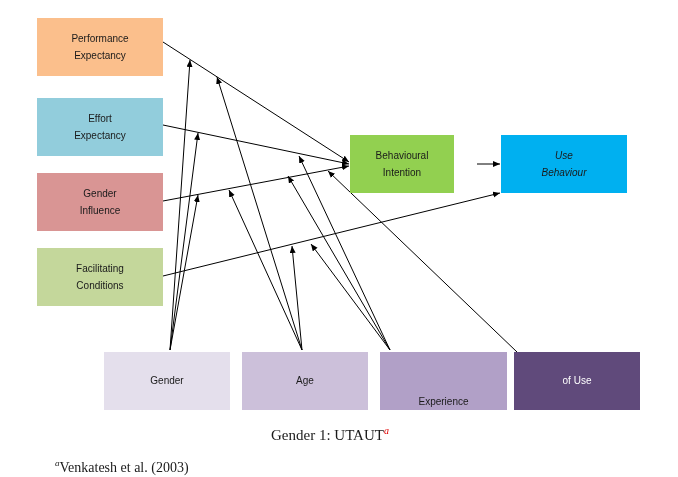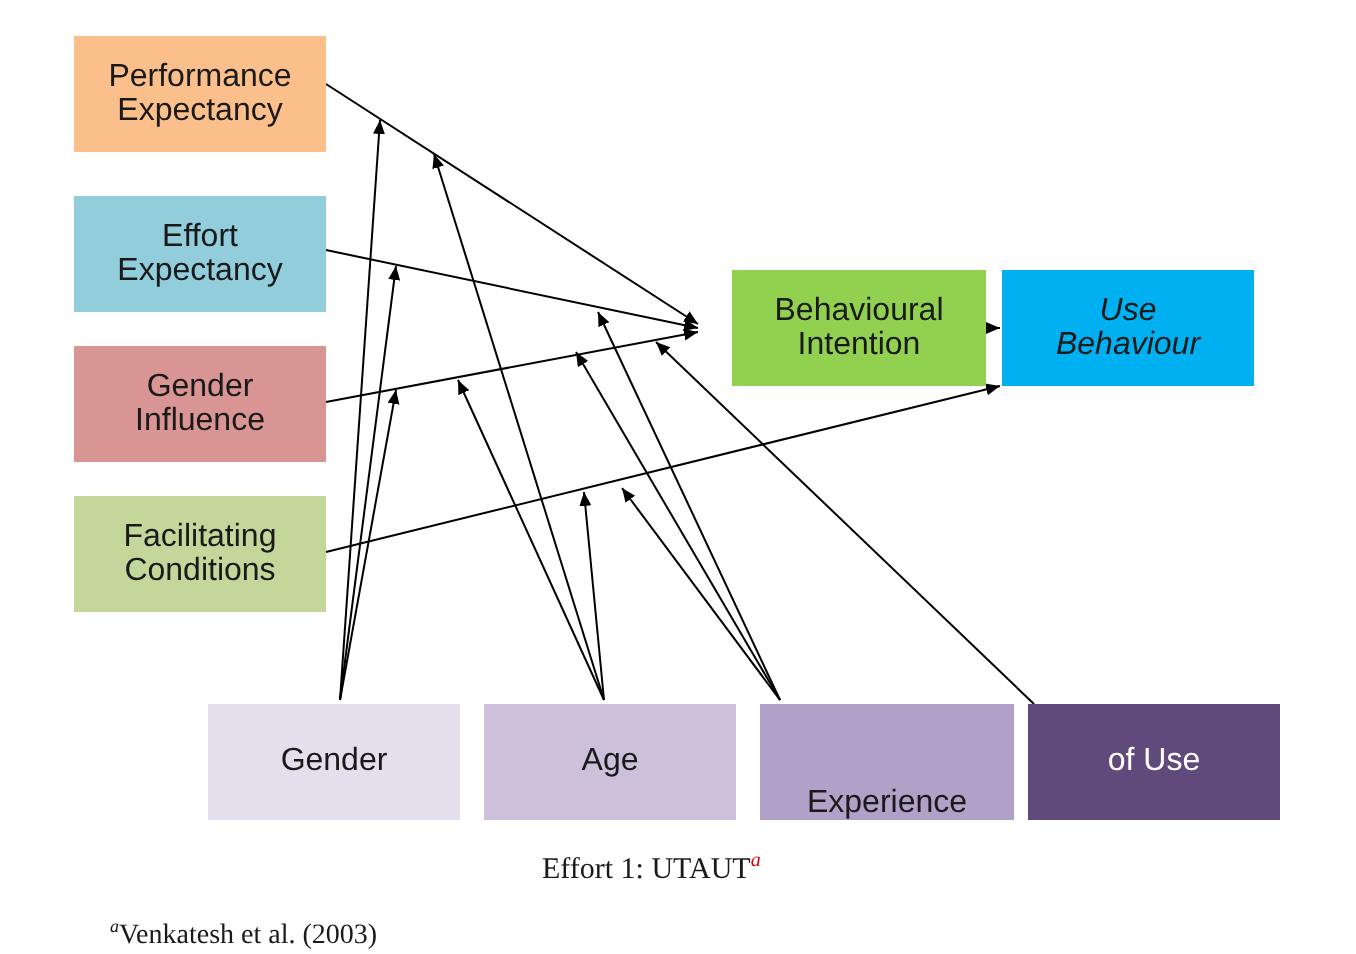--- a/index.html
+++ b/index.html
@@ -1,17 +1,17 @@
 <!DOCTYPE html>
 <html><head>
 <meta charset="utf-8">
 <style>
   html, body { margin:0; padding:0; background:#ffffff; }
   body { width:678px; height:477px; position:relative; overflow:hidden; font-family:"Liberation Sans", sans-serif; }
-  .box { position:absolute; display:flex; flex-direction:column; align-items:center; justify-content:center; text-align:center; font-size:16px; line-height:17px; color:#1a1a1a; box-sizing:border-box; }
+  .box { position:absolute; display:flex; flex-direction:column; align-items:center; justify-content:center; text-align:center; font-size:10px; line-height:17px; color:#1a1a1a; box-sizing:border-box; }
   .box.top { justify-content:flex-start; padding-top:20px; }
   .box span { display:block; }
   svg#arrows { position:absolute; left:0; top:0; }
   .caption { position:absolute; font-family:"Liberation Serif", serif; font-size:15px; color:#1a1a1a; }
   .caption sup { color:#e00000; font-style:italic; font-size:10px; }
   .footnote { position:absolute; font-family:"Liberation Serif", serif; font-size:14px; color:#1a1a1a; }
   .footnote sup { font-style:italic; font-size:9px; }
 </style>
 </head>
 <body>
@@ -53,21 +53,21 @@
   <span>Expectancy</span>
 </div>
 <div class="box" style="left:37px;top:173px;width:126px;height:58px;background:#d99594;">
   <span>Gender</span>
   <span>Influence</span>
 </div>
 <div class="box" style="left:37px;top:248px;width:126px;height:58px;background:#c4d79b;">
   <span>Facilitating</span>
   <span>Conditions</span>
 </div>
-<div class="box" style="left:366px;top:135px;width:127px;height:58px;background:#92d050;">
+<div class="box" style="left:350px;top:135px;width:104px;height:58px;background:#92d050;">
   <span>Behavioural</span>
   <span>Intention</span>
 </div>
 <div class="box" style="left:501px;top:135px;width:126px;height:58px;background:#00b0f0;font-style:italic;">
   <span>Use</span>
   <span>Behaviour</span>
 </div>
 
 <div class="box top" style="left:104px;top:352px;width:126px;height:58px;background:#e4dfec;">
   <span>Gender</span>
@@ -76,19 +76,19 @@
   <span>Age</span>
 </div>
 <div class="box top" style="left:380px;top:352px;width:127px;height:58px;background:#b1a0c7;justify-content:flex-end;">
   <span>Experience</span>
 </div>
 <div class="box top" style="left:514px;top:352px;width:126px;height:58px;background:#604a7b;color:#ffffff;">
   <span>of Use</span>
 </div>
 
 <div class="caption" style="left:271px;top:425px;">
-  <span>Effort 1:</span>
+  <span>Gender 1:</span>
   <span>UTAUT</span><sup>a</sup>
 </div>
 
 <div class="footnote" style="left:55px;top:458px;">
   <sup>a</sup><span>Venkatesh et al. (2003)</span>
 </div>
 
 </body></html>

